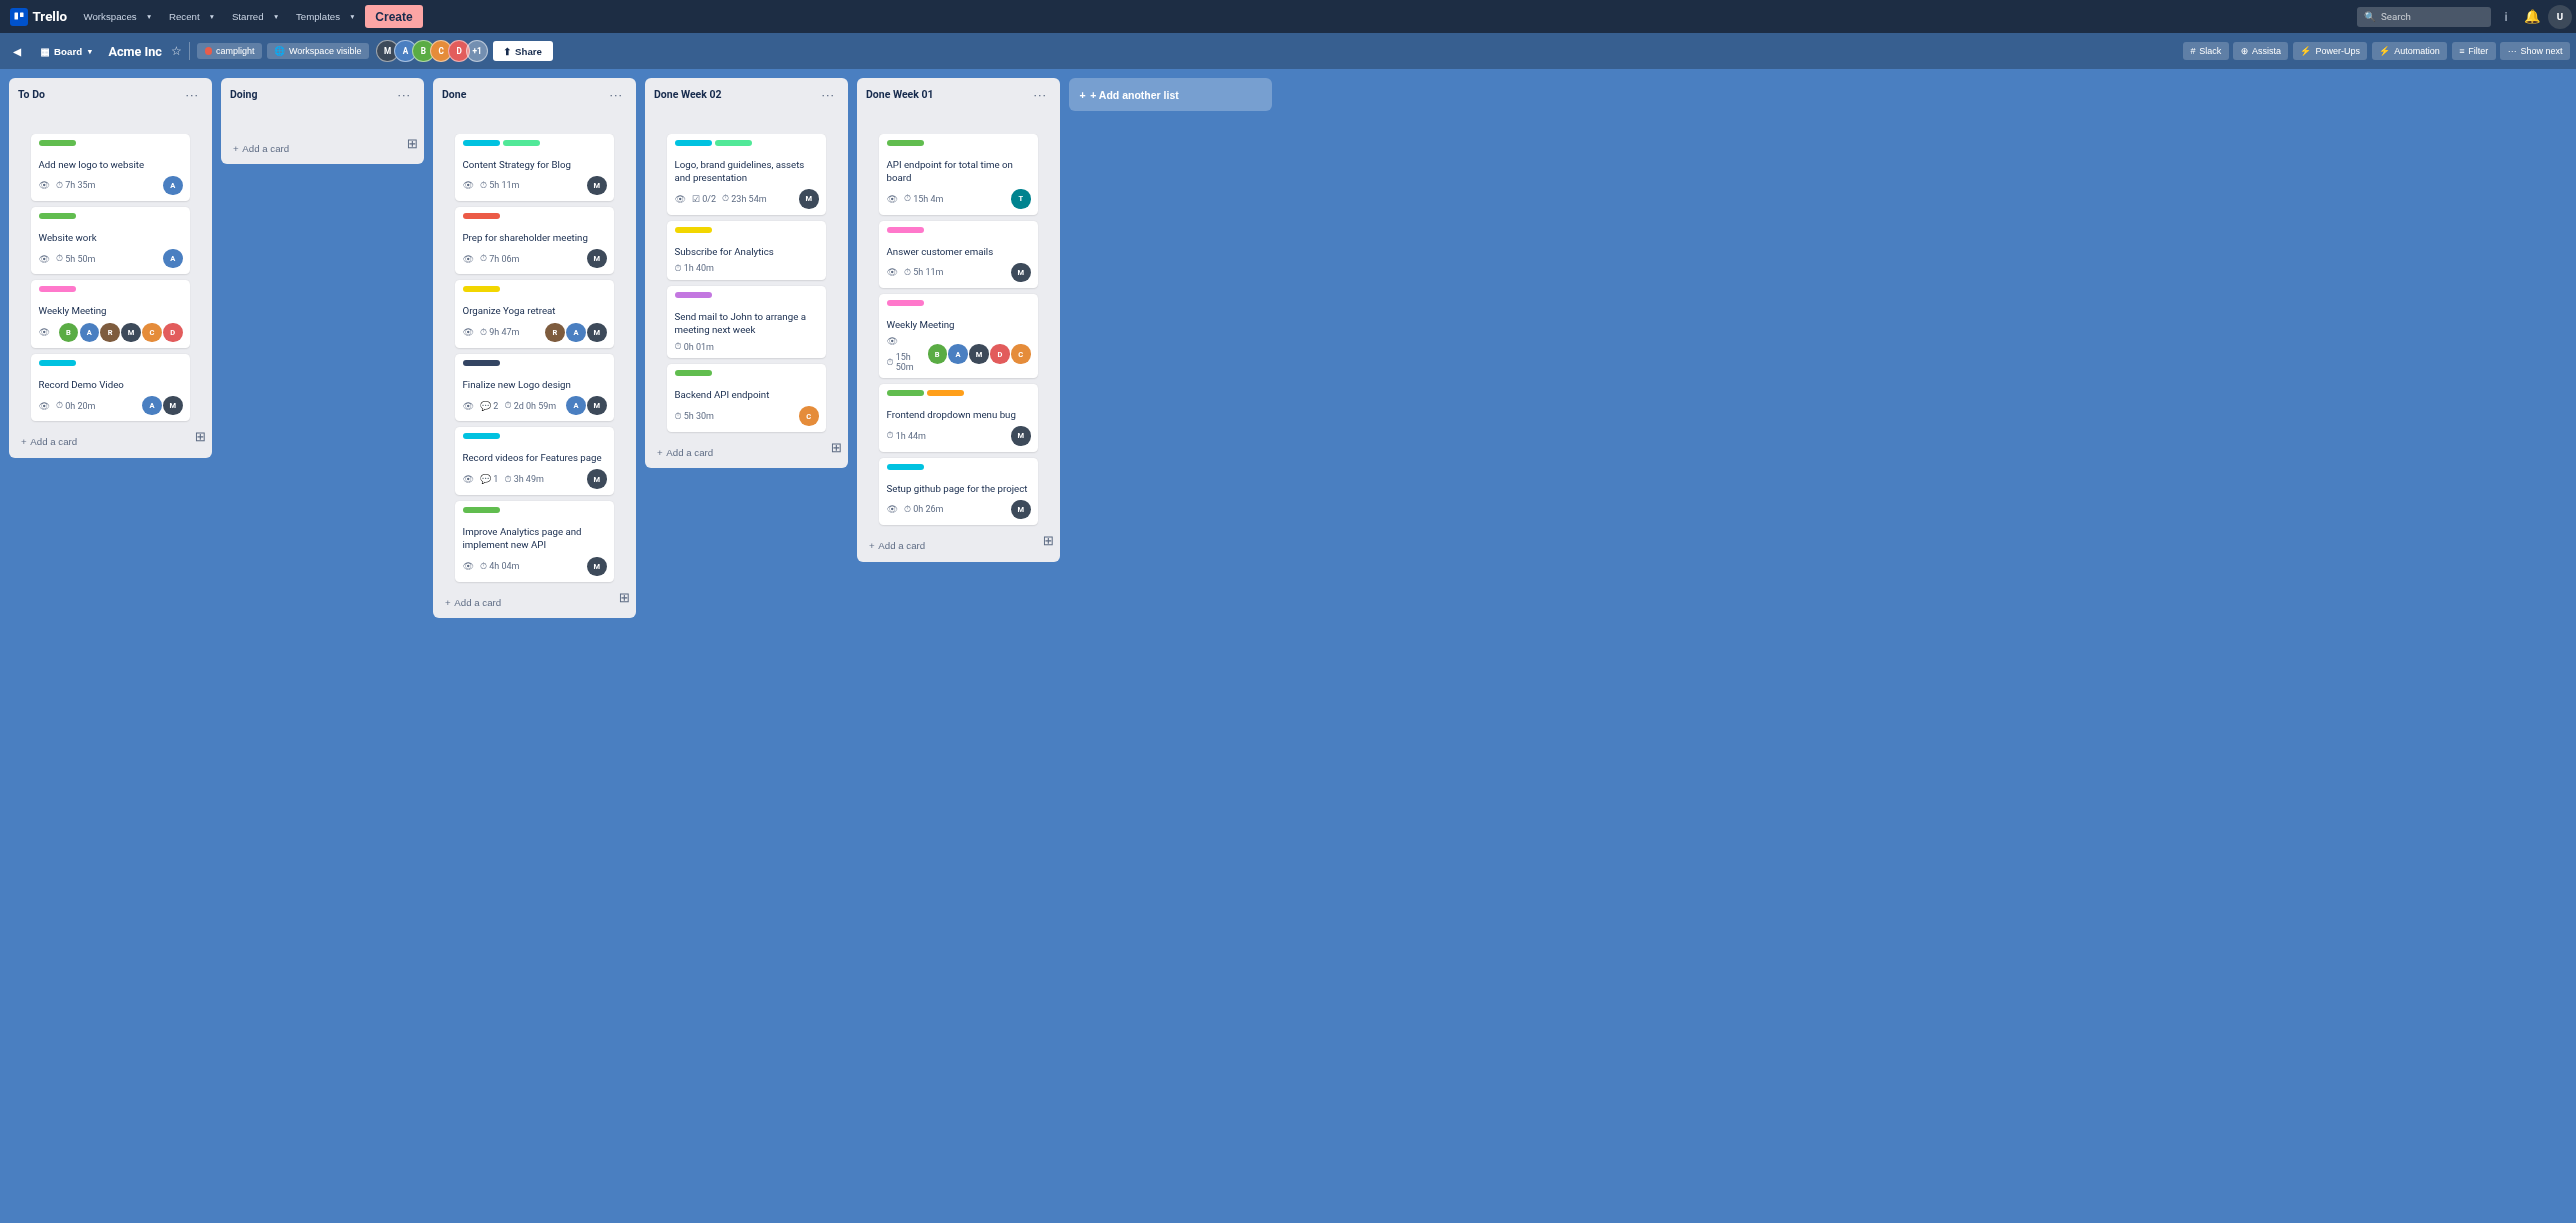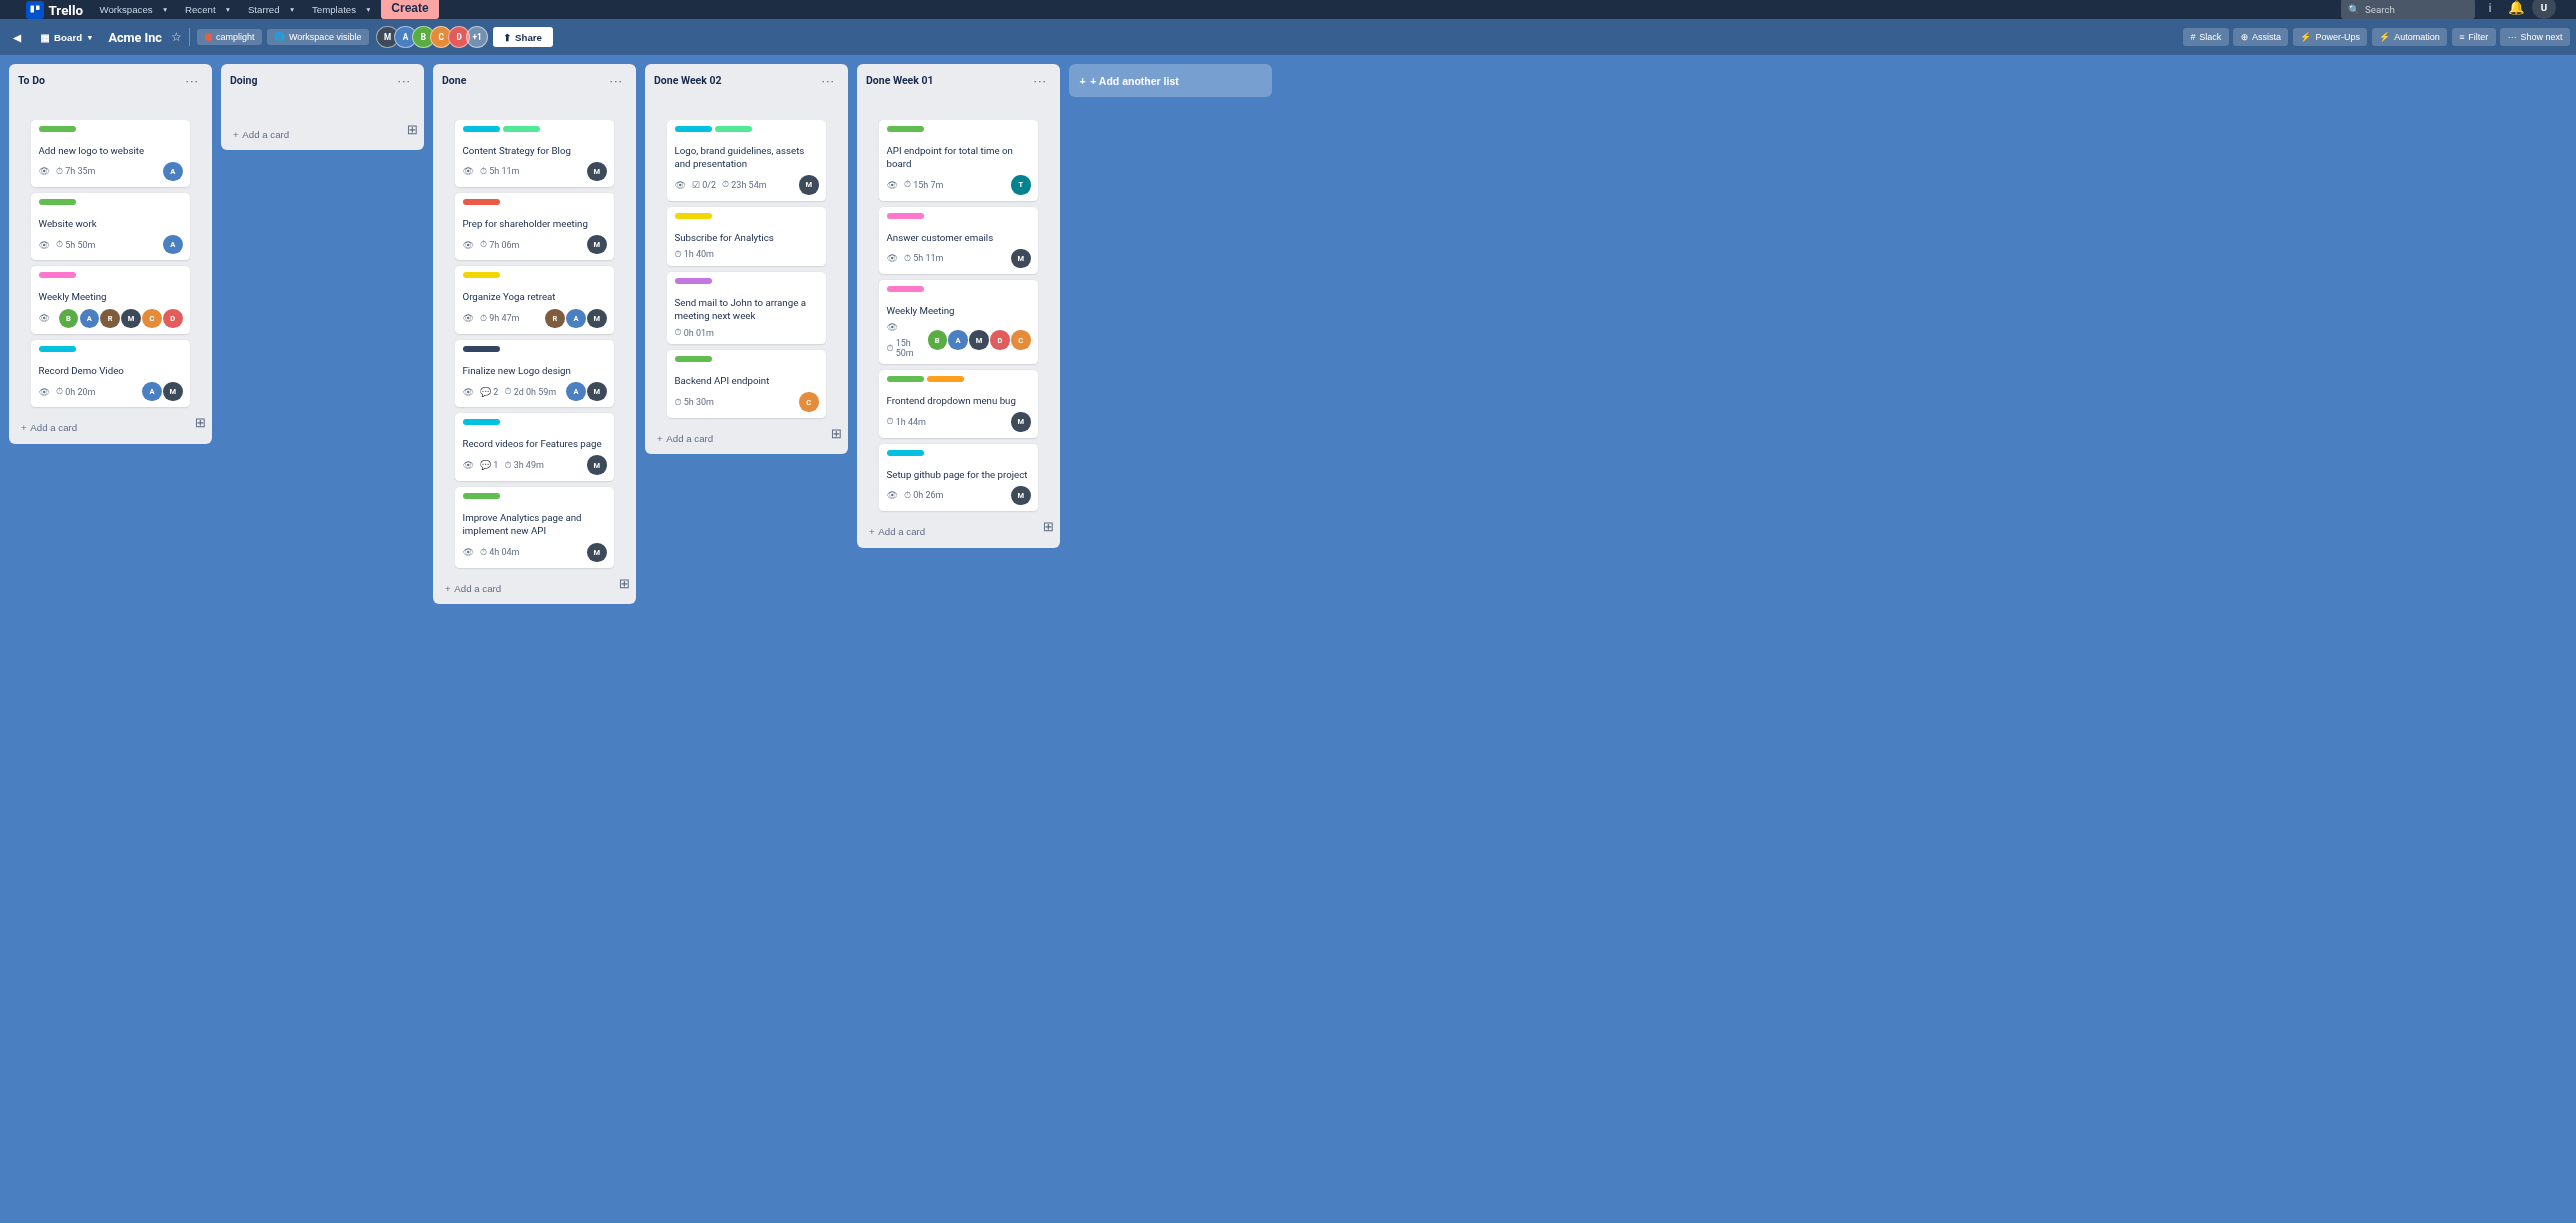--- a/index.html
+++ b/index.html
@@ -1,24 +1,24 @@
 <!DOCTYPE html>
 <html style="font-size:12px"><head>
   <meta charset="utf-8">
   <style>
     * { box-sizing: border-box; margin: 0; padding: 0; }
     body { font-family: -apple-system, BlinkMacSystemFont, 'Segoe UI', Roboto, sans-serif; background: #4a7fc1; min-height: 100vh; overflow: hidden; }
 
     
     .top-nav {
       background: #1d2d44;
-      height: 19px;
+      height: 33px;
       display: flex;
-      align-items: flex-end;
-      padding: 0 20px;
+      align-items: center;
+      padding: 0 4px;
       gap: 3px;
     }
     .nav-logo { display: flex; align-items: center; gap: 4.5px; color: white; font-weight: bold; font-size: 13.4px; padding: 0 6px; }
     .nav-logo-icon { width: 18px; height: 18px; background: #0052cc; border-radius: 3px; display: flex; align-items: center; justify-content: center; }
     .nav-btn { color: #c9d4e4; background: none; border: none; cursor: pointer; font-size: 9.7px; padding: 4.5px 7.5px; border-radius: 3px; display: flex; align-items: center; gap: 9px; }
     .nav-create { background: #fca5a5; color: #172b4d; font-weight: 700; font-size: 12px; border: none; border-radius: 3px; padding: 4.5px 10.5px; cursor: pointer; }
     .nav-spacer { flex: 1; }
     .nav-search { background: rgba(255,255,255,0.2); border: none; border-radius: 3px; color: white; padding: 4.5px 7.5px; font-size: 9.7px; width: 134px; display: flex; align-items: center; gap: 4.5px; cursor: pointer; }
     .nav-search-text { color: rgba(255,255,255,0.7); }
     .nav-icon-btn { background: none; border: none; color: #c9d4e4; cursor: pointer; width: 24px; height: 24px; border-radius: 50%; display: flex; align-items: center; justify-content: center; font-size: 12px; }
@@ -598,21 +598,21 @@
             <div class="card-label lbl-green"></div>
           </div>
           <div class="card-title">API endpoint for total time on board</div>
           <div class="card-meta">
             <div class="card-meta-left">
               <span class="card-meta-item">
                 <span>👁</span>
               </span>
               <span class="card-meta-item">
                 <span>⏱</span>
-                <span>15h 7m</span>
+                <span>15h 4m</span>
               </span>
             </div>
             <div class="card-avatars">
               <div class="card-avatar av-teal">T</div>
             </div>
           </div>
         </div>
         <div class="card">
           <div class="card-labels">
             <div class="card-label lbl-pink"></div>

